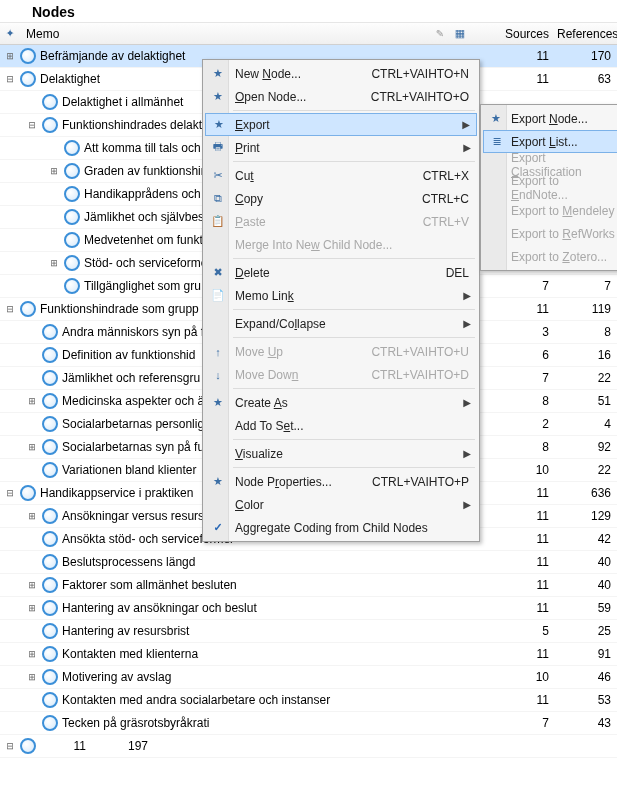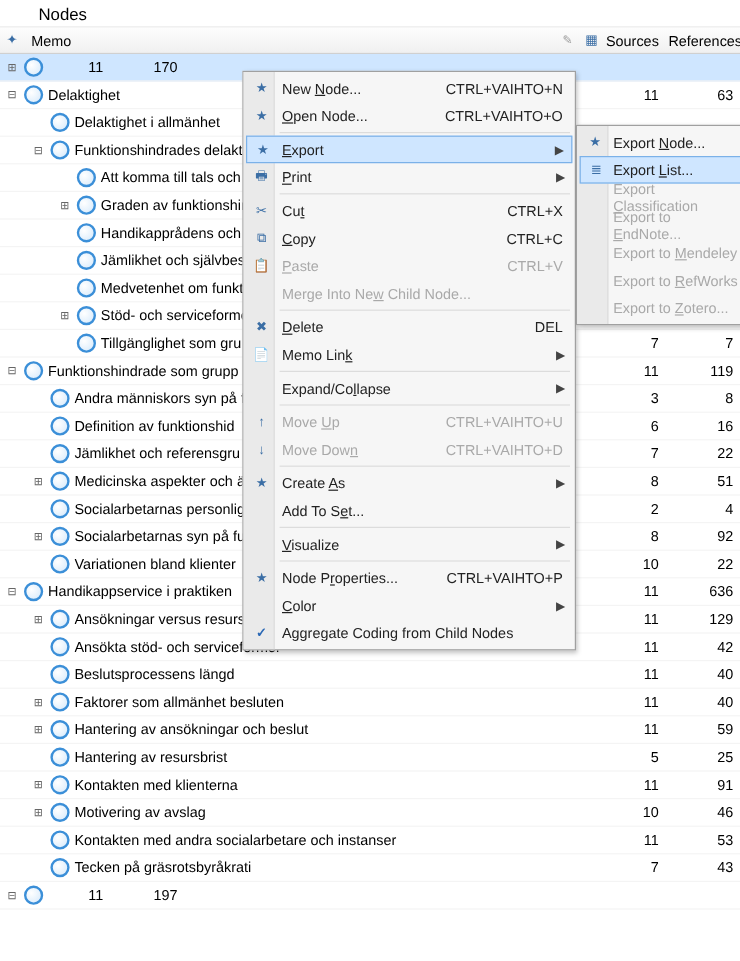--- a/index.html
+++ b/index.html
@@ -1,24 +1,24 @@
 <!DOCTYPE html>
 <html><head>
 <meta charset="utf-8">
 <style>
   * { box-sizing: border-box; margin: 0; padding: 0; font-family: "Segoe UI", Tahoma, sans-serif; font-size: 12px; }
   body { background: #fff; width: 617px; height: 801px; overflow: hidden; position: relative; }
   .header { padding: 4px 6px 2px 6px; border-bottom: 1px solid #e6e6e6; }
-  .header h1 { font-size: 14px; font-weight: normal; padding-left: 26px; }
+  .header h1 { font-size: 14px; font-weight: bold; padding-left: 26px; }
   .col-header { display: flex; align-items: center; height: 22px; border-bottom: 1px solid #d0d0d0; background: linear-gradient(#fdfdfd,#f0f0f0); }
   .col-header .star { width: 20px; text-align: center; color: #3b6ea5; font-size: 11px; }
   .col-header .name { flex: 1; padding-left: 6px; }
   .col-header .pencil { width: 20px; text-align: center; color: #999; font-size: 10px; }
   .col-header .src-icon { width: 20px; text-align: center; color: #3b6ea5; font-size: 11px; }
-  .col-header .src { width: 52px; text-align: left; padding-left: 2px; }
+  .col-header .src { width: 52px; text-align: left; padding-left: 2px; margin-left: 33px; }
   .col-header .ref { width: 62px; text-align: left; padding-left: 2px; }
   .tree { position: relative; }
   .row { display: flex; align-items: center; height: 23px; border-bottom: 1px solid #f4f4f4; }
   .row.selected { background: #cfe6ff; }
   .row .indent { flex-shrink: 0; }
   .row .exp { width: 12px; text-align: center; color: #666; font-size: 9px; cursor: pointer; flex-shrink: 0; }
   .row .exp.empty { visibility: hidden; }
   .row .circ { width: 16px; height: 16px; border-radius: 50%; border: 2px solid #3b8fd8; background: radial-gradient(circle at 35% 35%, #fff, #d5e9fb); margin: 0 4px; flex-shrink: 0; }
   .row .label { flex: 1; white-space: nowrap; overflow: hidden; text-overflow: ellipsis; padding-right: 4px; }
   .row .src { width: 52px; text-align: right; padding-right: 6px; }
@@ -57,20 +57,21 @@
   <div class="src-icon">▦</div>
   <div class="src">Sources</div>
   <div class="ref">References</div>
 </div>
 
 <div class="tree" id="tree">
     <div class="row selected">
       <div class="indent" style="width: 4px;"></div>
       <div class="exp">⊞</div>
       <div class="circ"></div>
+      <div class="label">Befrämjande av delaktighet</div>
       <div class="src">11</div>
       <div class="ref">170</div>
     </div>
     <div class="row">
       <div class="indent" style="width: 4px;"></div>
       <div class="exp">⊟</div>
       <div class="circ"></div>
       <div class="label">Delaktighet</div>
       <div class="src">11</div>
       <div class="ref">63</div>

